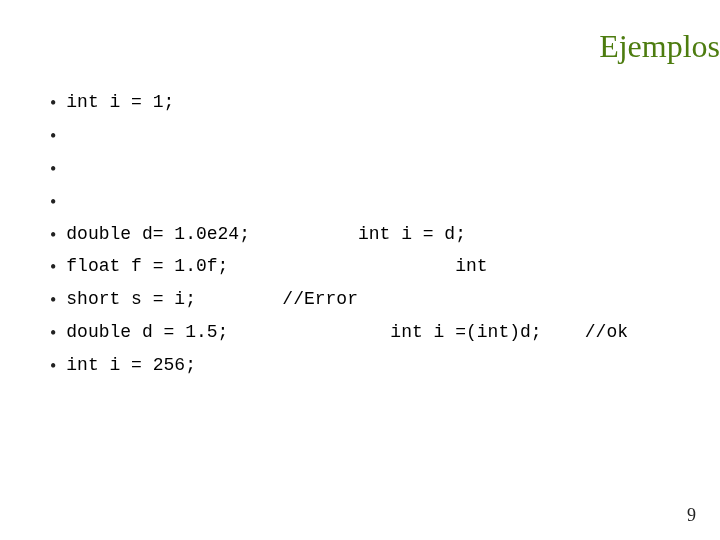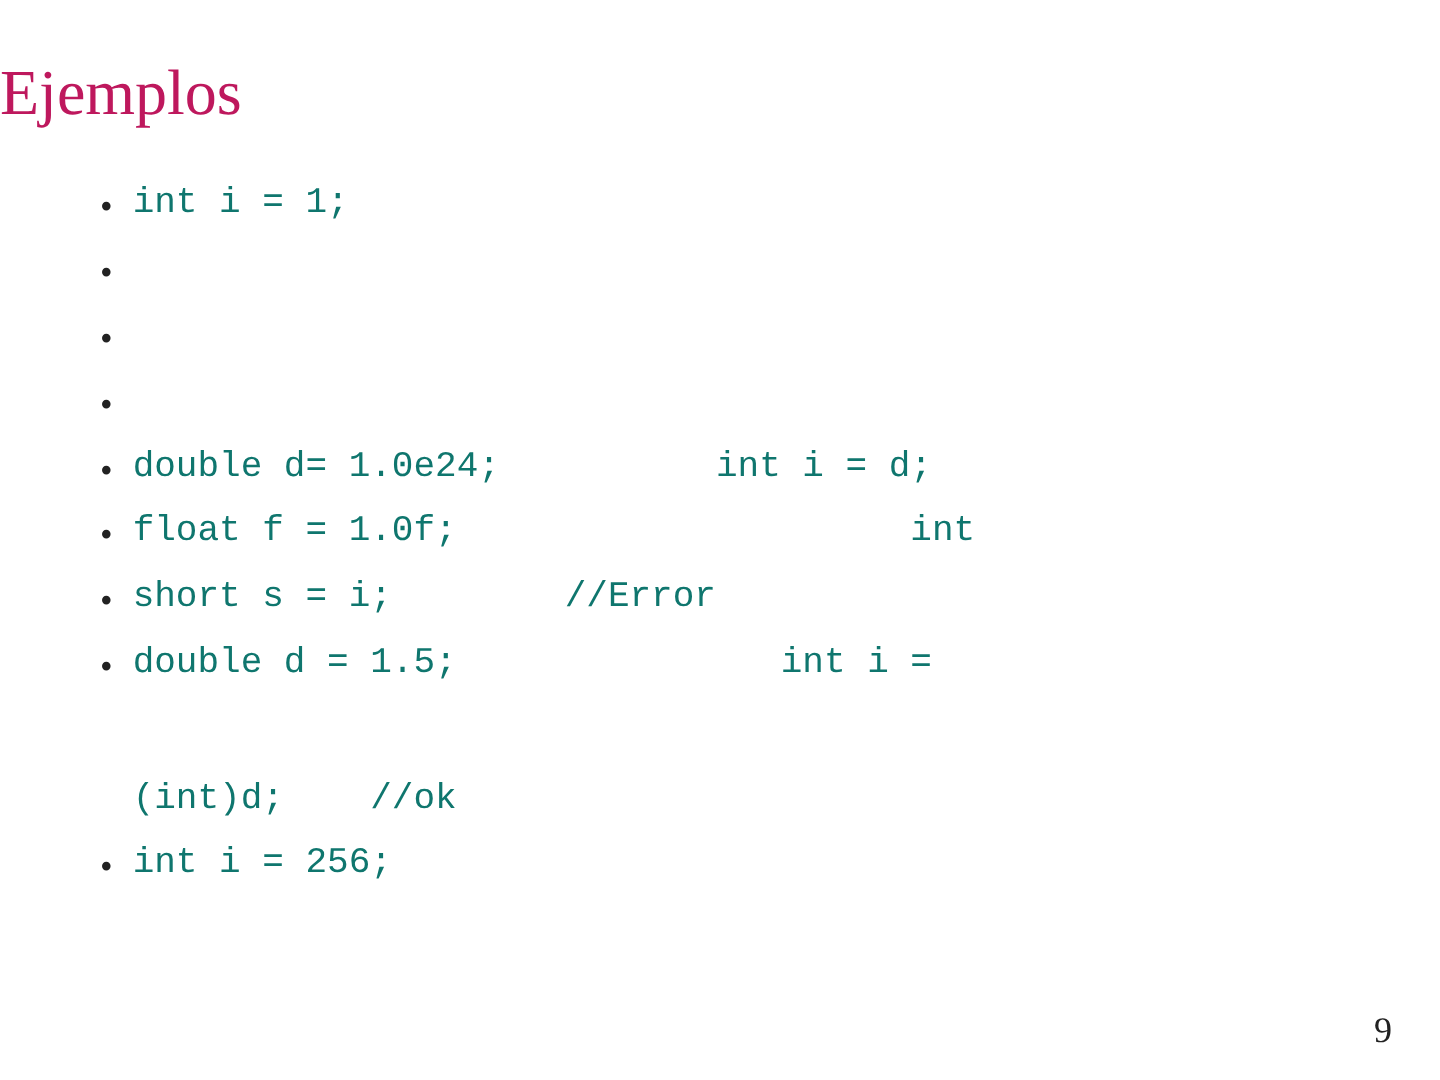--- a/index.html
+++ b/index.html
@@ -11,26 +11,26 @@
     body {
       width: 720px;
       height: 540px;
       background: #ffffff;
       font-family: 'Times New Roman', Times, serif;
       overflow: hidden;
       position: relative;
     }
 
     .page-title {
-      text-align: left;
+      text-align: right;
       font-size: 32px;
       font-weight: normal;
       margin-top: 28px;
       margin-bottom: 24px;
-      color: #be185d;
+      color: #4d7c0f;
     }
 
     .content {
       padding-left: 50px;
       padding-right: 30px;
     }
 
     .bullet-list {
       list-style: none;
       padding: 0;
@@ -49,27 +49,26 @@
       font-size: 18px;
       margin-right: 10px;
       margin-top: 1px;
       flex-shrink: 0;
     }
 
     .code-line {
       font-family: 'Courier New', Courier, monospace;
       font-size: 18px;
       white-space: pre;
-      color: #0f766e;
+      color: #000000;
     }
 
     .multi-line {
       display: flex;
-      flex-direction: column;
-      gap: 40px;
+      flex-direction: row;
     }
 
     .page-number {
       position: absolute;
       bottom: 14px;
       right: 24px;
       font-size: 18px;
       color: #222222;
     }
   </style>

